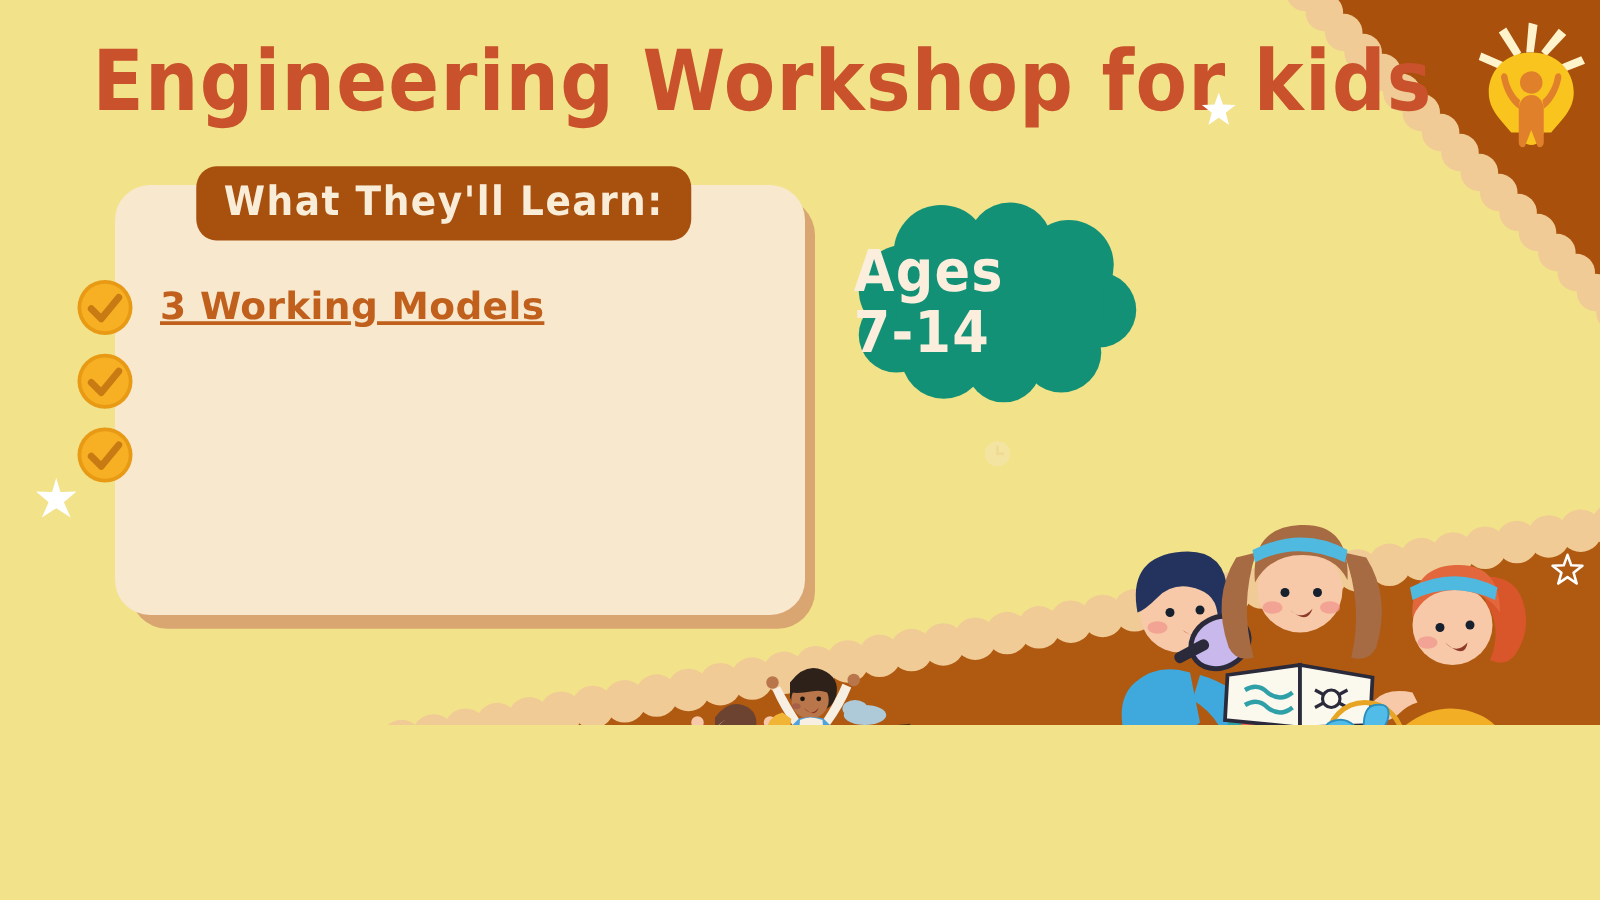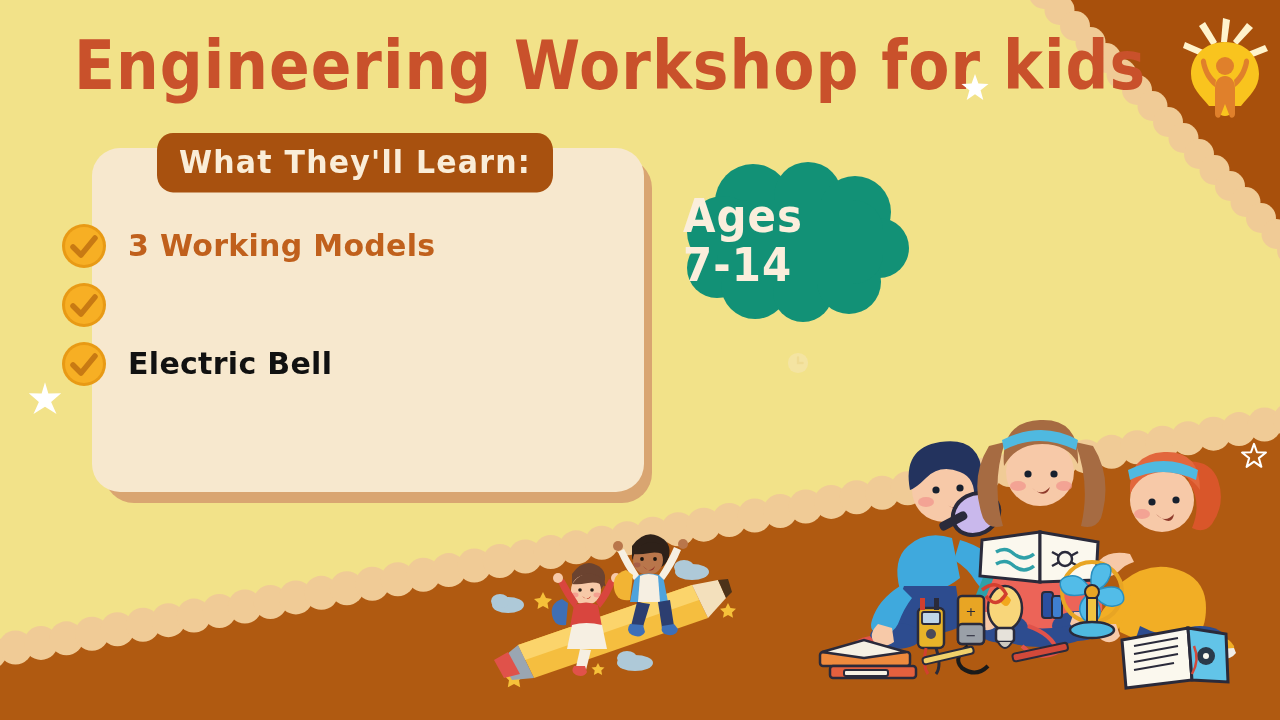--- a/index.html
+++ b/index.html
@@ -2,21 +2,21 @@
 <html><head>
 <meta charset="utf-8">
 <style>
   * { margin:0; padding:0; box-sizing:border-box; }
   html,body { width:1280px; height:720px; overflow:hidden; }
   body {
     font-family:"DejaVu Sans", sans-serif;
     background:#F2E289;
     position:relative;
   }
-  #stage { position:absolute; inset:0; width:1280px; height:720px; overflow:hidden; background:#F2E289; }
+  #stage { position:absolute; inset:0; width:1280px; height:580px; overflow:hidden; background:#F2E289; }
 
   
   .band-svg { position:absolute; inset:0; width:1280px; height:720px; }
 
   
   .title {
     position:absolute; left:74px; top:32px;
     font-family:"DejaVu Sans", sans-serif;
     font-weight:900;
     font-size:60px;
@@ -73,20 +73,21 @@
     margin-right:20px;
   }
   .check svg { display:block; width:48px; height:48px; }
   .item-text {
     font-family:"DejaVu Sans", sans-serif;
     font-weight:700;
     font-size:30px;
     color:#111111;
     white-space:nowrap;
     letter-spacing:0.3px;
+    text-decoration:underline;
   }
   .item-text.accent { color:#C0601C; font-weight:900; }
 
   
   .ages {
     position:absolute; left:683px; top:160px;
     width:232px; height:162px;
   }
   .ages svg { position:absolute; inset:0; }
   .ages-text {
@@ -245,21 +246,20 @@
     </div>
 
     <div class="list-item">
       <span class="check">
         <svg viewBox="0 0 48 48">
           <circle cx="24" cy="24" r="22" fill="#E89A15"></circle>
           <circle cx="24" cy="24" r="19" fill="#F7AF24"></circle>
           <path d="M13 25 L21 33 L35 16" stroke="#C87A13" stroke-width="5.5" fill="none" stroke-linecap="round" stroke-linejoin="round"></path>
         </svg>
       </span>
-      <span class="item-text">Electric Bell</span>
     </div>
 
   </div>
 
   <div class="ages">
     <svg viewBox="0 0 232 162">
       <g fill="#129176">
         <circle cx="70" cy="42" r="38"></circle>
         <circle cx="125" cy="36" r="34"></circle>
         <circle cx="172" cy="52" r="36"></circle>

